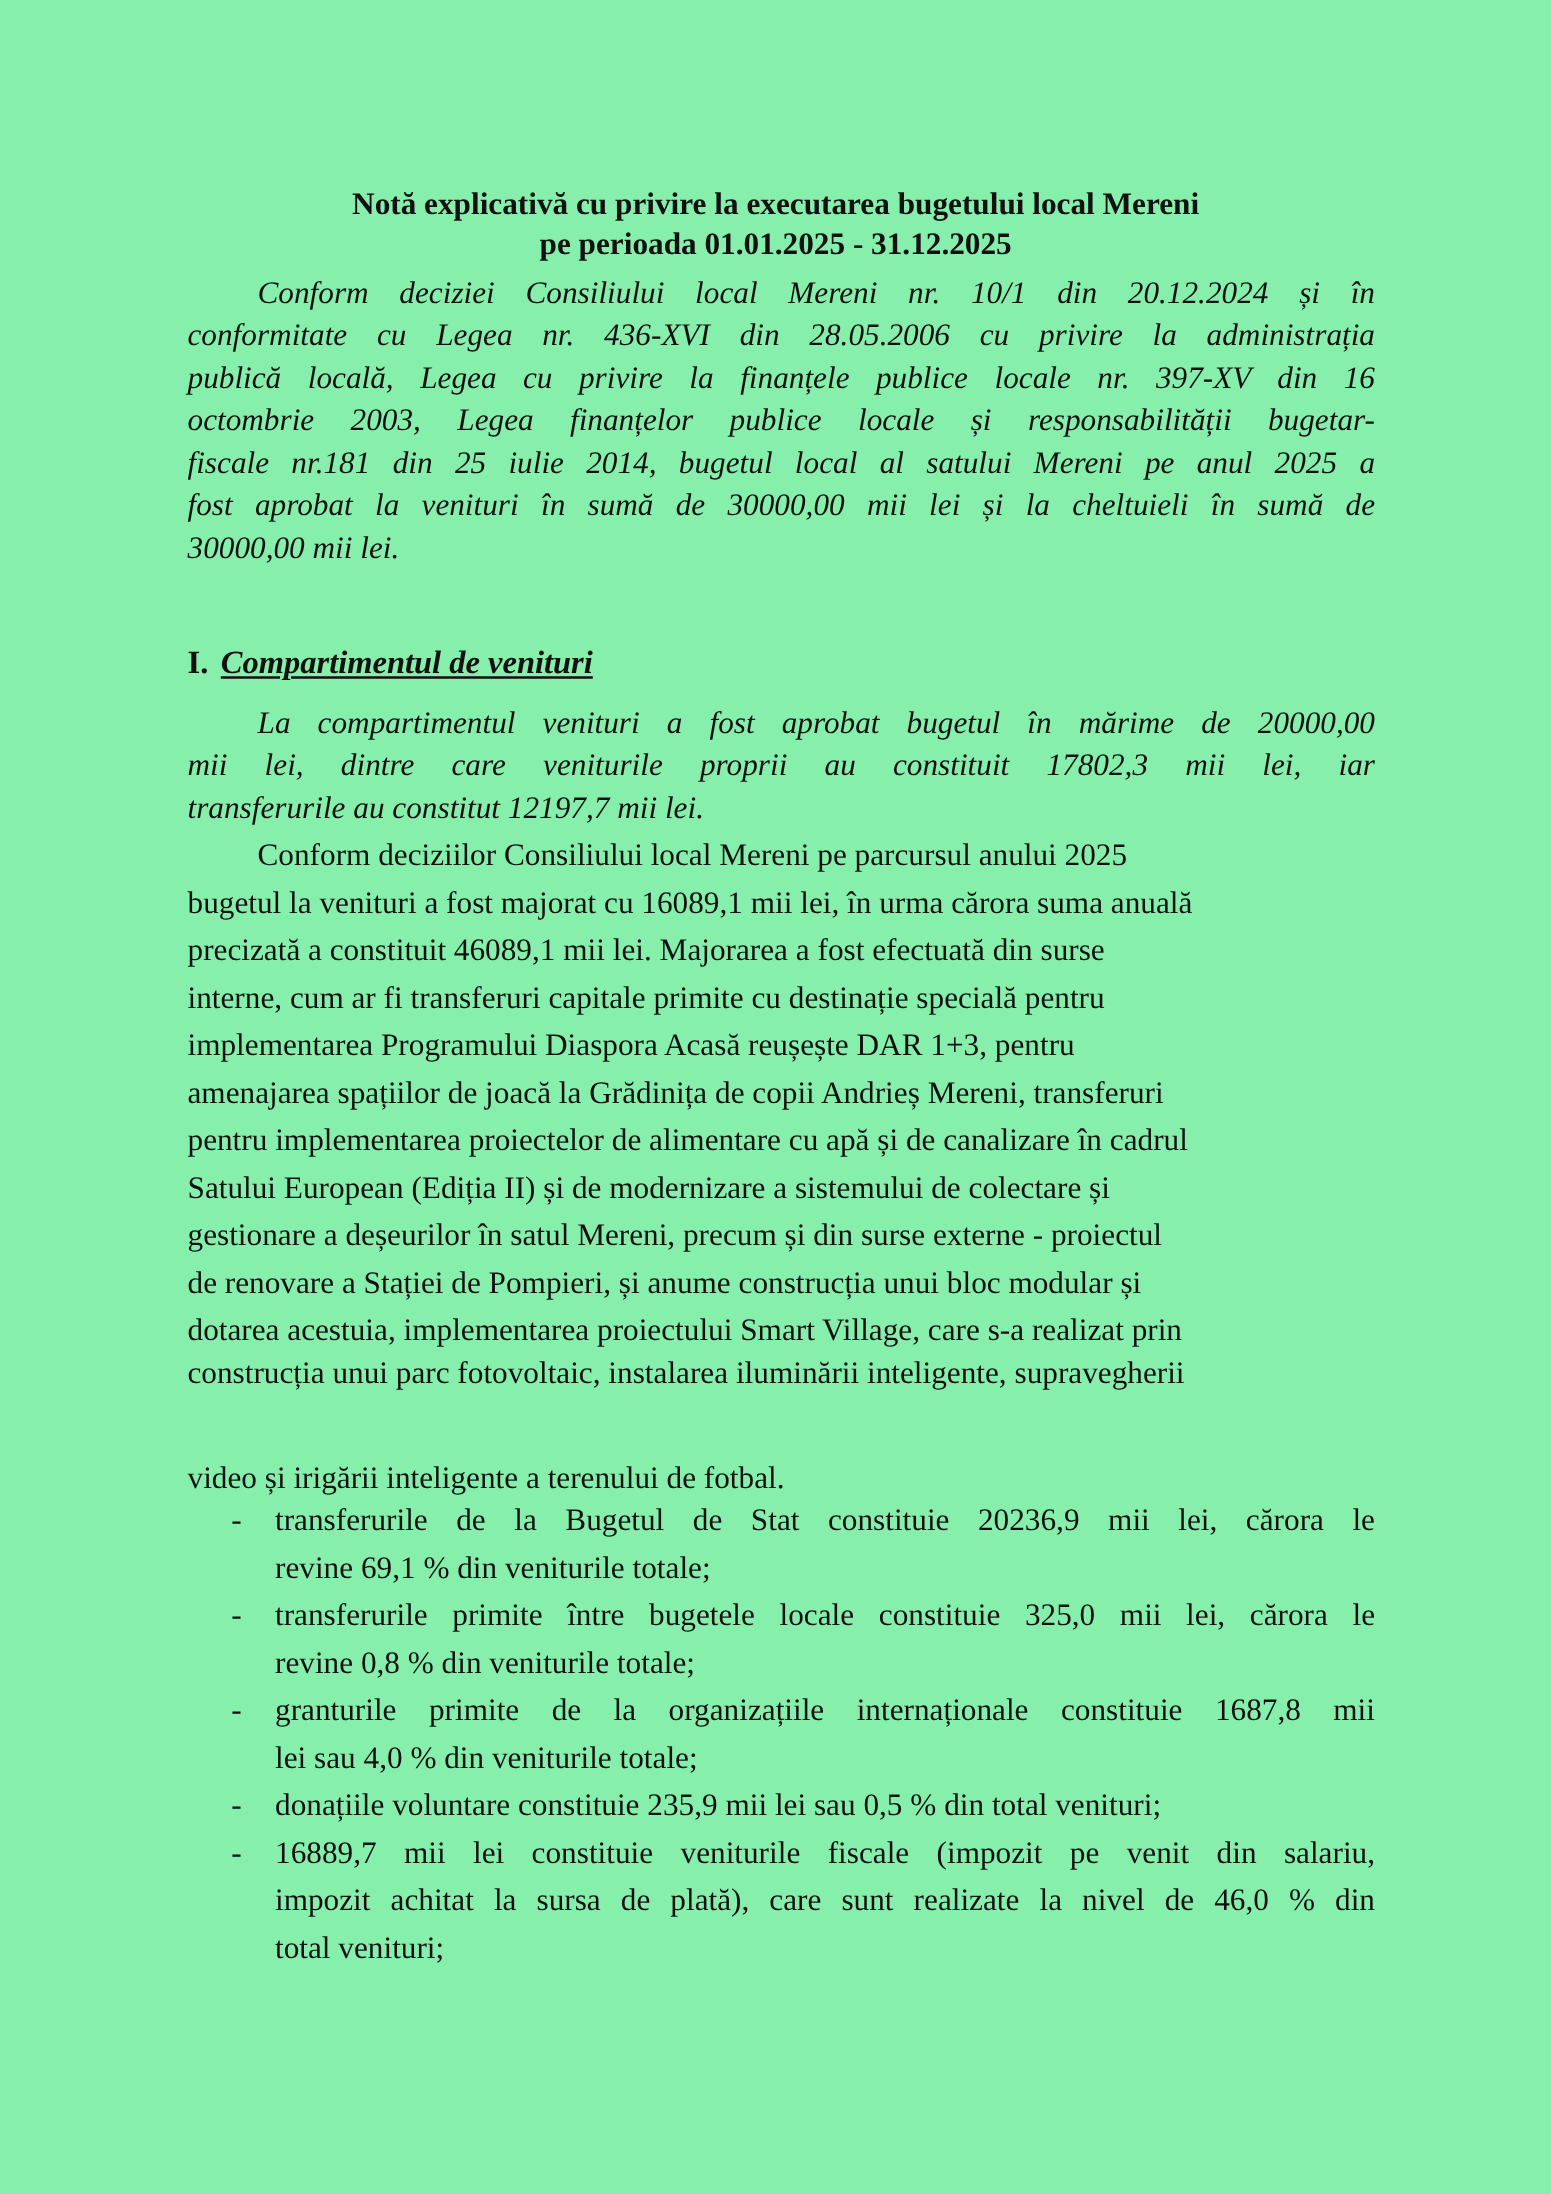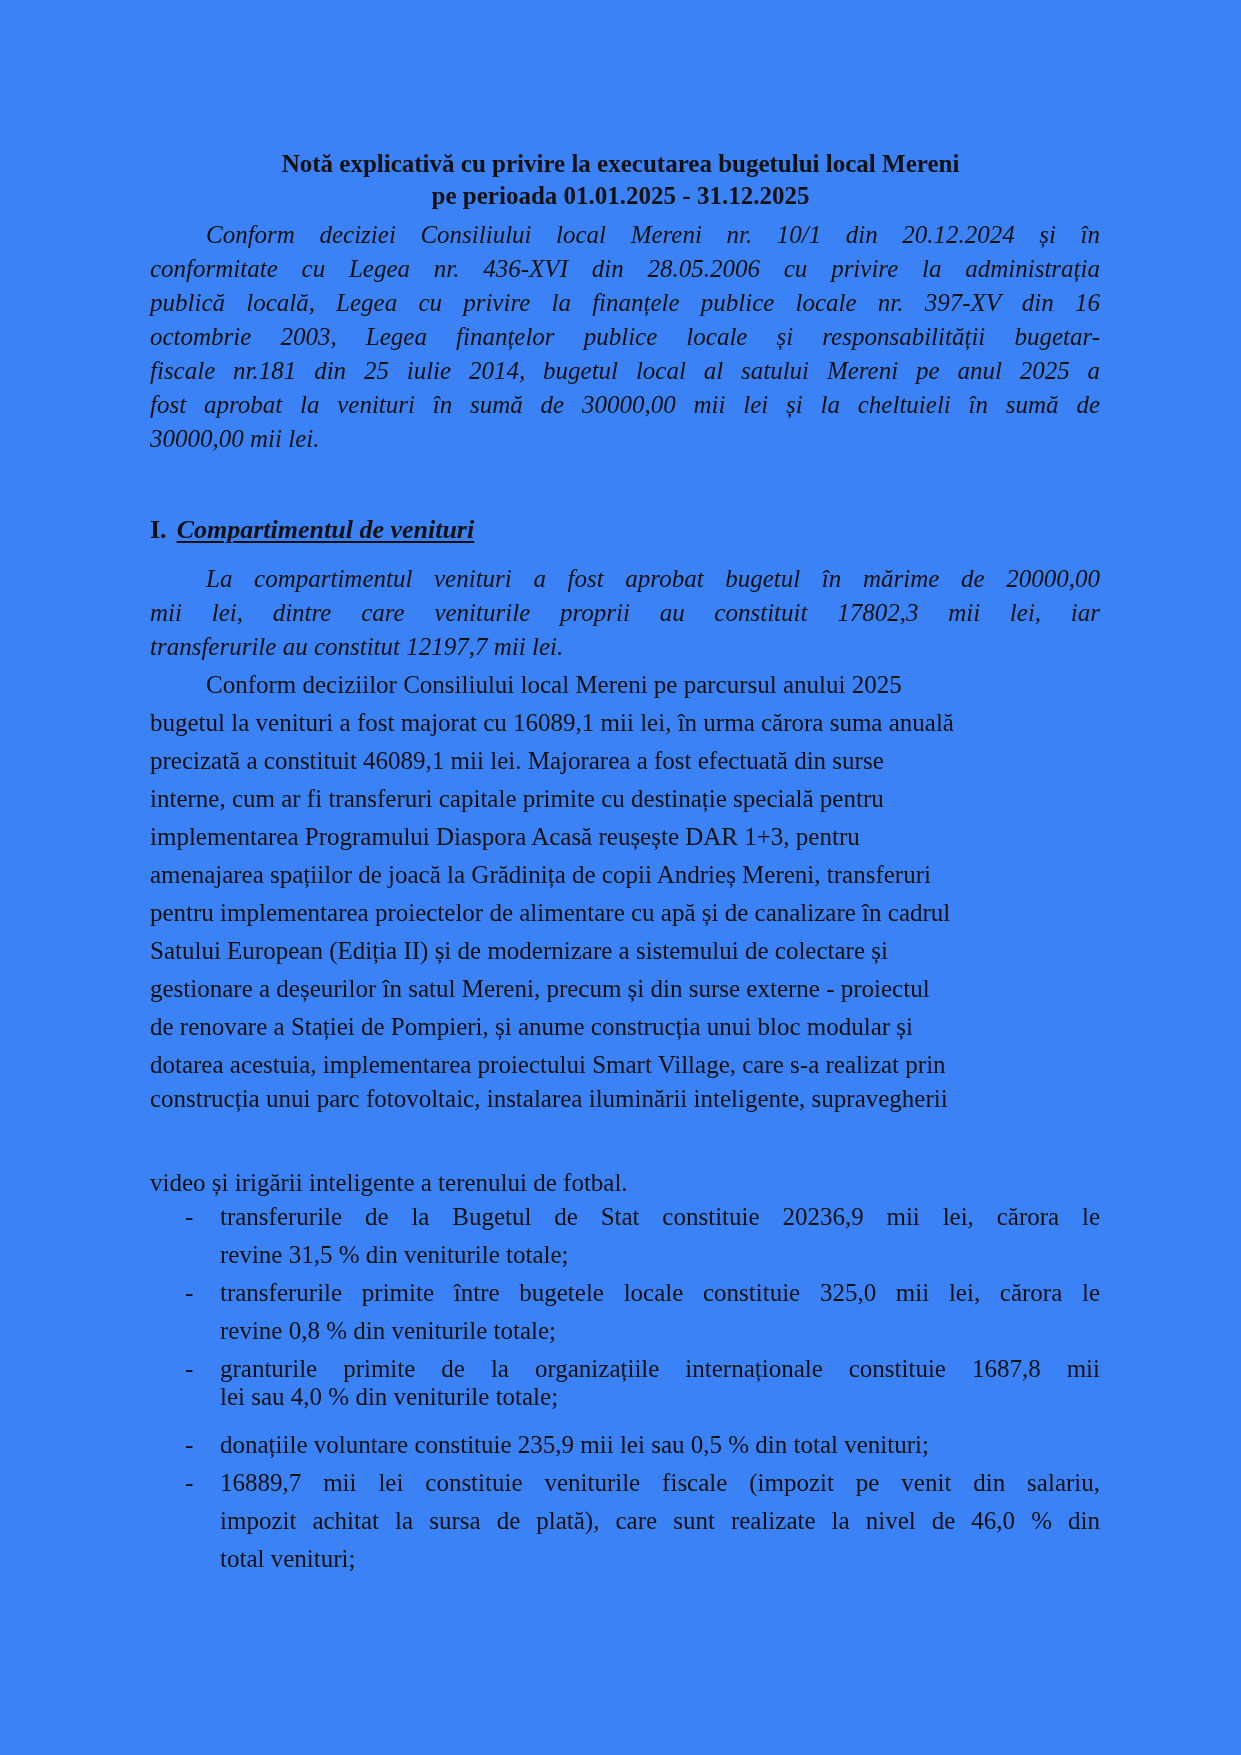--- a/index.html
+++ b/index.html
@@ -1,18 +1,18 @@
 <!DOCTYPE html>
 <html><head>
 <meta charset="utf-8">
 <style>
   html, body { margin: 0; padding: 0; background: #ffffff; }
   body { width: 1241px; height: 1755px; position: relative; overflow: hidden;
          font-family: "Liberation Serif", "DejaVu Serif", serif; color: #111111; }
-  .page { position: absolute; left: 0; top: 0; width: 1241px; height: 1755px; background: #3b82f6; }
+  .page { position: absolute; left: 0; top: 0; width: 1241px; height: 1755px; background: #86efac; }
   .title { position: absolute; left: 0; width: 1241px; text-align: center; font-weight: bold; font-size: 25px; line-height: 32px; }
   .title1 { top: 148px; }
   .title2 { top: 180px; }
   .line { position: absolute; left: 150px; width: 950px; font-size: 25px; line-height: 34px; white-space: nowrap; font-style: italic; }
   .just { text-align: justify; text-align-last: justify; }
   .lineA { position: absolute; left: 150px; width: 950px; font-size: 25px; line-height: 34px; white-space: nowrap; }
   .heading { position: absolute; left: 150px; top: 513px; font-size: 26px; line-height: 34px; font-weight: bold; }
   .heading .num { font-style: normal; }
   .heading .txt { font-style: italic; text-decoration: underline; text-underline-offset: 3px; text-decoration-thickness: 2px; margin-left: 10px; }
   .bullet { position: absolute; left: 150px; width: 950px; font-size: 25px; line-height: 34px; white-space: nowrap; }
@@ -61,31 +61,31 @@
     <div class="lineA" style="top:1048px;">dotarea acestuia, implementarea proiectului Smart Village, care s-a realizat prin</div>
     <div class="lineA" style="top:1082px;">construcția unui parc fotovoltaic, instalarea iluminării inteligente, supravegherii</div>
     <div class="lineA" style="top:1166px;">video și irigării inteligente  a terenului de fotbal.</div>
   </div>
 
 
   <div>
     <div class="bullet" style="top:1200px;">
       <span class="dash">-</span>
       <div class="btext just" style="top:0;">transferurile de la Bugetul de Stat constituie 20236,9 mii lei, cărora le</div>
-      <div class="btext" style="top:38px;">revine 31,5 % din veniturile totale;</div>
+      <div class="btext" style="top:38px;">revine 69,1 % din veniturile totale;</div>
     </div>
     <div class="bullet" style="top:1276px;">
       <span class="dash">-</span>
       <div class="btext just" style="top:0;">transferurile primite între bugetele locale constituie 325,0 mii lei, cărora le</div>
       <div class="btext" style="top:38px;">revine 0,8 % din veniturile totale;</div>
     </div>
     <div class="bullet" style="top:1352px;">
       <span class="dash">-</span>
       <div class="btext just" style="top:0;">granturile primite de la organizațiile internaționale constituie 1687,8 mii</div>
-      <div class="btext" style="top:28px;">lei sau 4,0 % din veniturile totale;</div>
+      <div class="btext" style="top:38px;">lei sau 4,0 % din veniturile totale;</div>
     </div>
     <div class="bullet" style="top:1428px;">
       <span class="dash">-</span>
       <div class="btext" style="top:0;">donațiile voluntare constituie 235,9 mii lei sau 0,5 % din total venituri;</div>
     </div>
     <div class="bullet" style="top:1466px;">
       <span class="dash">-</span>
       <div class="btext just" style="top:0;">16889,7 mii lei constituie veniturile fiscale (impozit pe venit din salariu,</div>
       <div class="btext just" style="top:38px;">impozit achitat la sursa de plată), care sunt realizate la nivel de 46,0 % din</div>
       <div class="btext" style="top:76px;">total venituri;</div>

